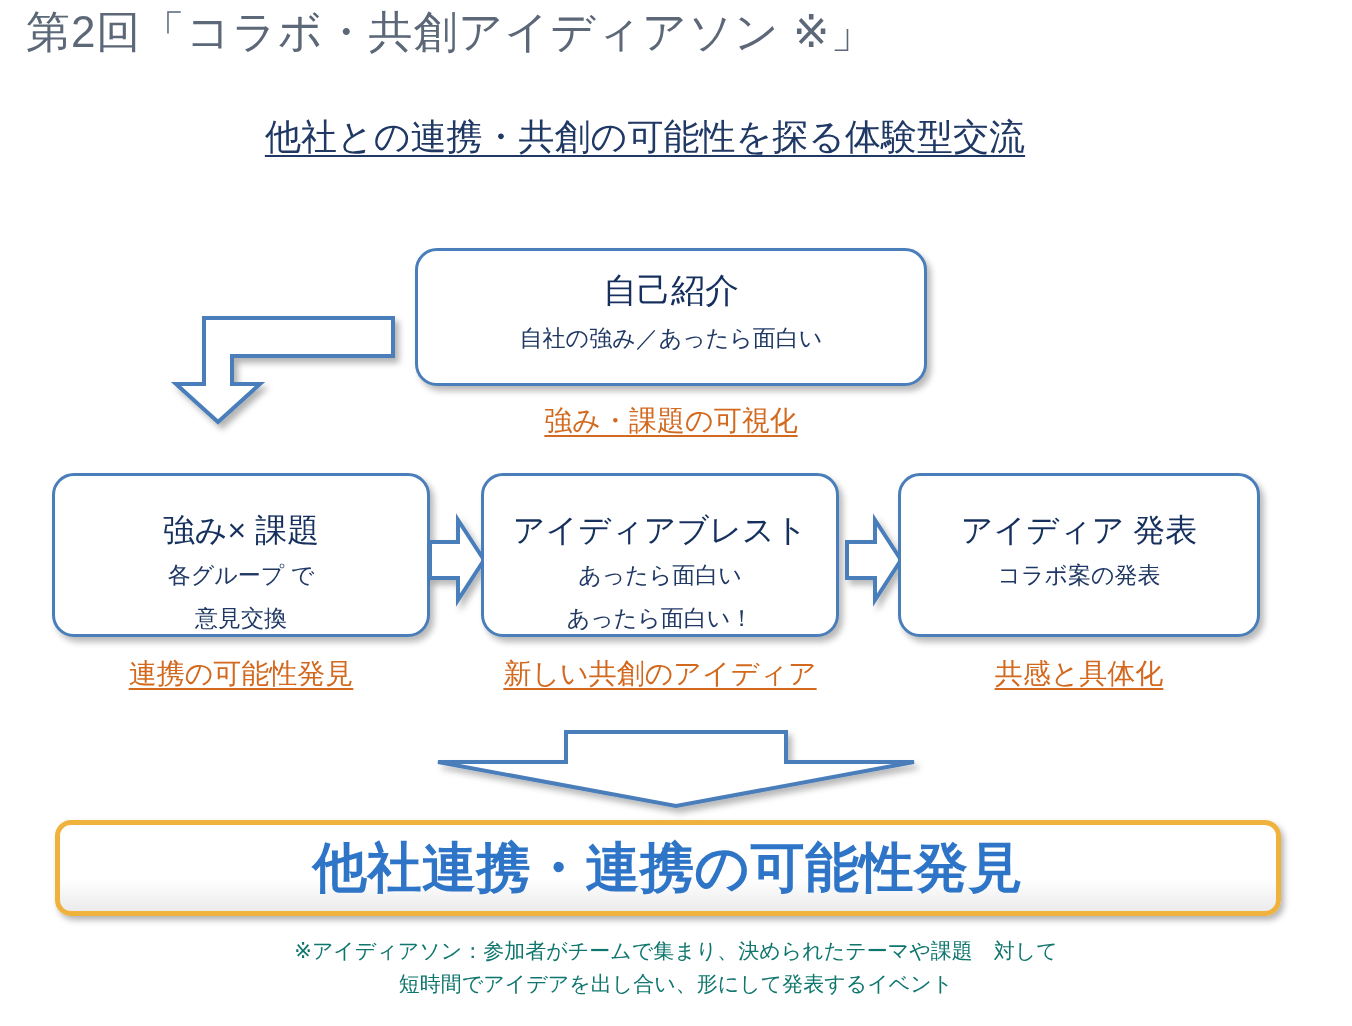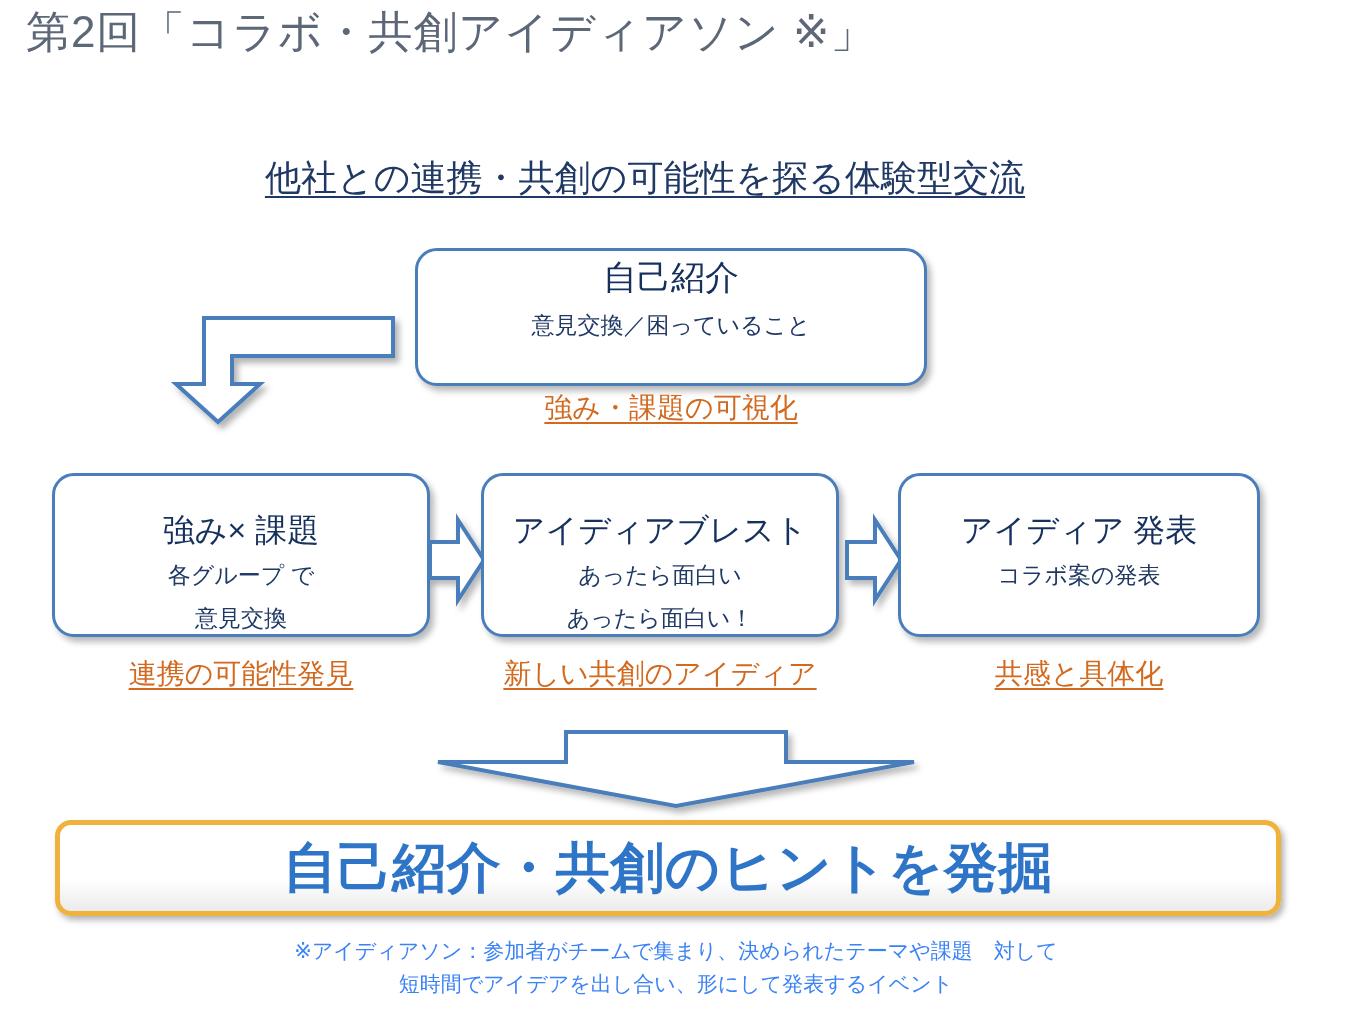--- a/index.html
+++ b/index.html
@@ -40,21 +40,20 @@
     left: 0;
     top: 115px;
     width: 1290px;
     text-align: center;
     font-size: 36px;
     line-height: 1.2;
     color: #1f3864;
     text-decoration: underline;
     text-underline-offset: 6px;
     text-decoration-thickness: 2px;
-    margin-top: 41px;
   }
 
   
   .pbox {
     position: absolute;
     background: #ffffff;
     border: 3px solid #4a7ebb;
     border-radius: 22px;
     box-shadow: 4px 5px 6px rgba(0,0,0,0.28);
     box-sizing: border-box;
@@ -76,21 +75,21 @@
     text-align: center;
     white-space: nowrap;
   }
 
   
   #box-intro {
     left: 415px;
     top: 248px;
     width: 512px;
     height: 138px;
-    padding-top: 7px;
+    padding-top: 20px;
   }
   #box-intro .head { font-size: 34px; }
   #box-intro .sub { margin-top: 12px; font-size: 23px; }
 
   
   .row2 {
     top: 473px;
     height: 164px;
     padding-top: 36px;
   }
@@ -107,21 +106,21 @@
   .caption {
     position: absolute;
     font-size: 28px;
     color: #d2691e;
     text-decoration: underline;
     text-underline-offset: 5px;
     text-decoration-thickness: 2px;
     white-space: nowrap;
     text-align: center;
   }
-  #cap-intro   { left: 415px; top: 389px; width: 512px; }
+  #cap-intro   { left: 415px; top: 402px; width: 512px; }
   #cap-strength{ left: 52px;  top: 655px; width: 378px; }
   #cap-brain   { left: 481px; top: 655px; width: 358px; }
   #cap-present { left: 898px; top: 655px; width: 362px; }
 
   
   .arrow-svg { position: absolute; overflow: visible; }
   #arrow-elbow { left: 180px; top: 316px; }
   #arrow-a1    { left: 428px; top: 518px; }
   #arrow-a2    { left: 845px; top: 518px; }
   #arrow-big   { left: 435px; top: 730px; }
@@ -159,36 +158,36 @@
 
   
   #footnote {
     position: absolute;
     left: 0;
     top: 935px;
     width: 1352px;
     text-align: center;
     font-size: 21px;
     line-height: 1.55;
-    color: #3b82f6;
+    color: #0f766e;
   }
   #footnote .fn-line { display: block; white-space: nowrap; }
 </style>
 </head>
 <body>
 
 <div class="slide">
 
   <div id="title">第2回「コラボ・共創アイディアソン ※」</div>
 
   <div id="subtitle">他社との連携・共創の可能性を探る体験型交流</div>
 
   <div class="pbox" id="box-intro">
     <div class="head">自己紹介</div>
-    <div class="sub">意見交換／困っていること</div>
+    <div class="sub">自社の強み／あったら面白い</div>
   </div>
   <div class="caption" id="cap-intro">強み・課題の可視化</div>
 
   <svg class="arrow-svg" id="arrow-elbow" width="215" height="108" viewBox="0 0 215 108">
     <defs>
       <filter id="shadowA" x="-30%" y="-30%" width="180%" height="180%">
         <feDropShadow dx="4" dy="5" stdDeviation="3" flood-color="#000000" flood-opacity="0.30"></feDropShadow>
       </filter>
     </defs>
     <path class="arrow-shape" filter="url(#shadowA)" d="M 213,2 L 213,40 L 52,40 L 52,68 L 80,68 L 38,106 L -4,68 L 24,68 L 24,2 Z"></path>
@@ -231,21 +230,21 @@
   <svg class="arrow-svg" id="arrow-big" width="482" height="78" viewBox="0 0 482 78">
     <defs>
       <filter id="shadowC" x="-20%" y="-30%" width="150%" height="190%">
         <feDropShadow dx="4" dy="5" stdDeviation="3" flood-color="#000000" flood-opacity="0.28"></feDropShadow>
       </filter>
     </defs>
     <path class="arrow-shape" filter="url(#shadowC)" d="M 131,2 L 351,2 L 351,32 L 479,32 L 241,76 L 3,32 L 131,32 Z"></path>
   </svg>
 
   <div id="box-result">
-    <div id="result-text">自己紹介・共創のヒントを発掘</div>
+    <div id="result-text">他社連携・連携の可能性発見</div>
   </div>
 
   <div id="footnote">
     <span class="fn-line">※アイディアソン：参加者がチームで集まり、決められたテーマや課題　対して</span>
     <span class="fn-line">短時間でアイデアを出し合い、形にして発表するイベント</span>
   </div>
 
 </div>
 
 </body></html>

